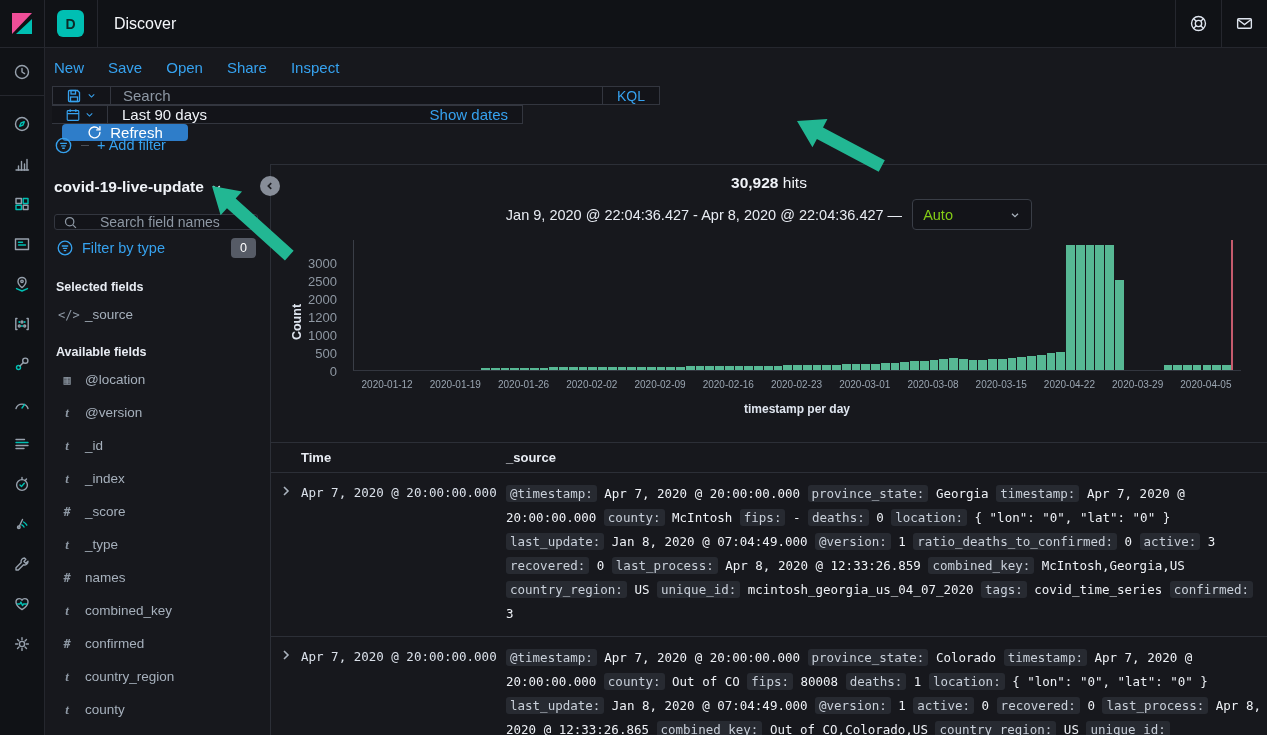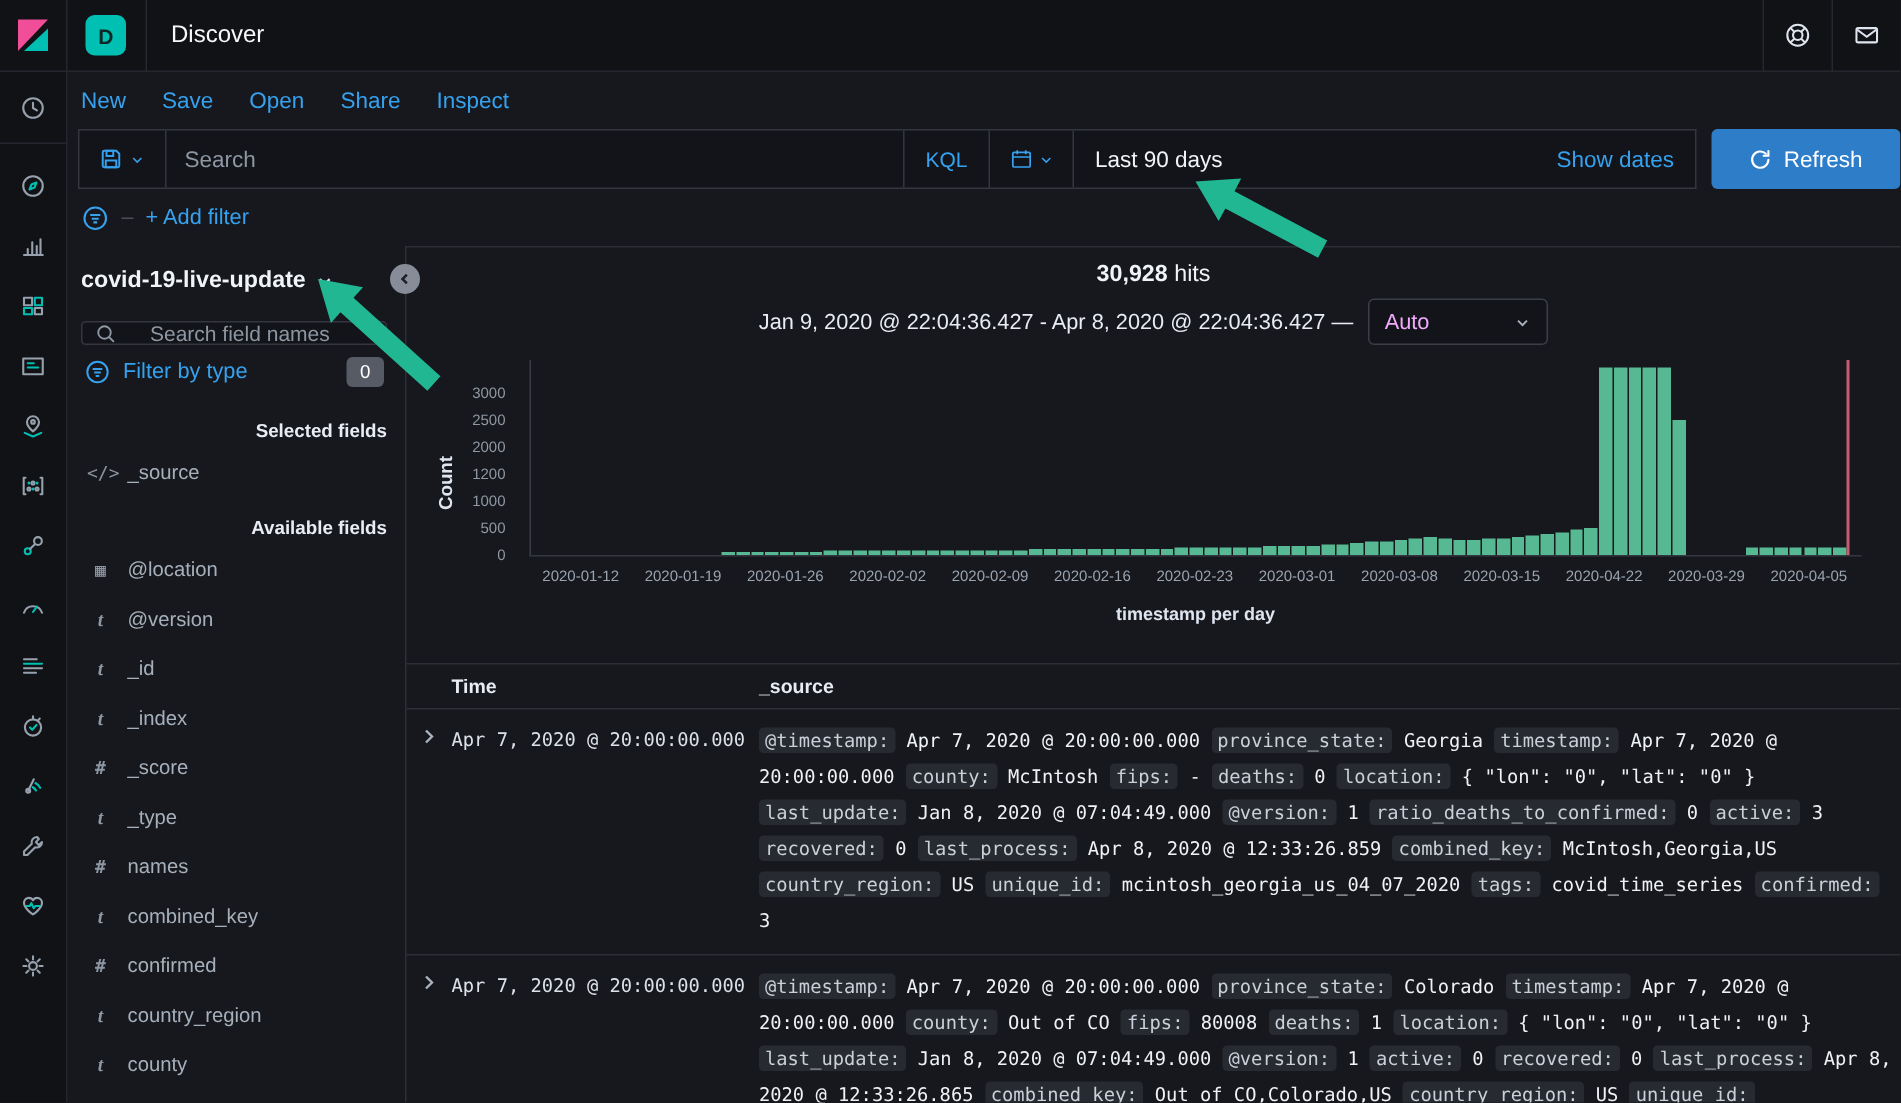--- a/index.html
+++ b/index.html
@@ -29,21 +29,21 @@
   .rail svg .teal { stroke:#00bfb3; }
   .rail svg .tealf { fill:#00bfb3; stroke:none; }
 
   .workspace { flex:1; display:flex; flex-direction:column; min-width:0; }
 
   
   .nav-row { height:38px; display:flex; align-items:center; gap:24px; padding-left:9px; }
   .nav-link { color:#36a2ef; font-size:15px; cursor:pointer; }
 
   
-  .query-row { height:40px; display:flex; align-items:stretch; padding:0 0 0 7px; gap:0; }
+  .query-row { height:40px; display:flex; align-items:stretch; padding:0 0 0 7px; gap:0;flex-direction:column; }
   .search-box { width:608px; display:flex; align-items:center; background:#131419; border:1px solid #33363f; }
   .save-query-seg { width:58px; height:100%; display:flex; align-items:center; justify-content:center; gap:4px; border-right:1px solid #33363f; cursor:pointer; }
   .save-query-seg svg { stroke:#36a2ef; fill:none; stroke-width:1.3; }
   .search-input { flex:1; background:transparent; border:none; outline:none; color:#dfe5ef; font-size:15px; padding:0 12px; font-family:"Liberation Sans",sans-serif; }
   .search-input::placeholder { color:#8d97a3; }
   .kql-label { color:#36a2ef; font-size:14px; padding:0 14px; border-left:1px solid #33363f; height:100%; display:flex; align-items:center; cursor:pointer; }
   .date-box { width:471px; display:flex; align-items:center; background:#131419; border:1px solid #33363f; border-left:none; }
   .cal-seg { width:56px; height:100%; display:flex; align-items:center; justify-content:center; gap:3px; border-right:1px solid #33363f; cursor:pointer; }
   .cal-seg svg { stroke:#36a2ef; fill:none; stroke-width:1.3; }
   .time-range-text { padding:0 14px; font-size:15px; color:#f0f3f8; cursor:pointer; }
@@ -65,44 +65,44 @@
   .index-row .chev svg { stroke:#dfe5ef; fill:none; stroke-width:1.6; display:block; }
   .collapse-btn { position:absolute; right:-10px; top:12px; width:20px; height:20px; border-radius:50%; background:#878d98; display:flex; align-items:center; justify-content:center; cursor:pointer; z-index:3; }
   .collapse-btn svg { stroke:#1d1f24; fill:none; stroke-width:2; }
   .field-search { margin-top:10px; height:16px; display:flex; align-items:center; background:#131419; border:1px solid #33363f; border-radius:3px; padding:0 8px; gap:22px; }
   .field-search svg { stroke:#8d97a3; fill:none; stroke-width:1.5; flex-shrink:0; }
   .field-search input { flex:1; min-width:0; background:transparent; border:none; outline:none; color:#dfe5ef; font-size:14px; font-family:"Liberation Sans",sans-serif; }
   .field-search input::placeholder { color:#8d97a3; }
   .filter-type-row { height:36px; display:flex; align-items:center; gap:8px; padding-left:2px; }
   .filter-type-label { color:#36a2ef; font-size:14.5px; cursor:pointer; }
   .count-badge { margin-left:auto; margin-right:2px; min-width:25px; height:20px; background:#565b66; border-radius:4px; color:#fff; font-size:12.5px; display:flex; align-items:center; justify-content:center; padding:0 6px; }
-  .fields-heading { font-size:12.5px; font-weight:bold; color:#e8ecf3; margin:14px 0 4px 2px;text-align:right; }
+  .fields-heading { font-size:12.5px; font-weight:bold; color:#e8ecf3; margin:14px 0 4px 2px; }
   .field-item { height:33px; display:flex; align-items:center; gap:9px; padding-left:4px; color:#a6b0bc; font-size:13.5px; cursor:pointer; border-radius:3px; }
   .ficon { width:18px; text-align:center; color:#8d97a3; font-size:12px; flex-shrink:0; font-family:"DejaVu Sans Mono",monospace; }
   .ficon.num { font-weight:bold; }
   .ficon.str { font-weight:bold; font-style:italic; font-family:"Liberation Serif",serif; font-size:13px; }
 
   .main { flex:1; border-left:1px solid #2c2f37; border-top:1px solid #2c2f37; min-width:0; position:relative; }
 
   
   .hits-line { text-align:center; padding-top:9px; font-size:15.5px; color:#f0f3f8; }
   .hits-count { font-weight:bold; }
   .range-line { display:flex; align-items:center; justify-content:center; gap:10px; margin-top:7px; }
   .range-text { font-size:14.5px; color:#e8ecf3; }
   .interval-select { width:120px; height:31px; background:#131419; border:1px solid #3a3e47; border-radius:4px; display:flex; align-items:center; padding:0 10px; cursor:pointer; }
-  .interval-value { font-size:14.5px; color:#f0abfc; }
+  .interval-value { font-size:14.5px; color:#84cc16; }
   .interval-select svg { margin-left:auto; stroke:#aab3be; fill:none; stroke-width:1.5; }
 
   
   .chart { position:relative; height:196px; margin-top:6px; }
   .y-axis-label { position:absolute; left:8px; top:36px; bottom:60px; display:flex; align-items:center; }
   .y-axis-label span { transform:rotate(-90deg); font-size:12.5px; font-weight:bold; color:#dfe5ef; white-space:nowrap; }
   .plot { position:absolute; left:82px; right:26px; top:4px; height:131px; border-left:1px solid #3a3e47; border-bottom:1px solid #33363f; }
   .y-ticks { position:absolute; left:0; top:4px; height:131px; width:76px; }
-  .y-ticks div { position:absolute; right:10px; font-size:10px; color:#8f98a3; transform:translateY(50%); }
+  .y-ticks div { position:absolute; right:10px; font-size:13px; color:#8f98a3; transform:translateY(50%); }
   .bar { position:absolute; bottom:0; background:#57b894; }
   .now-line { position:absolute; top:0; bottom:0; width:2px; background:#c55b6d; }
   .x-ticks { position:absolute; left:82px; right:26px; top:143px; height:16px; }
   .x-ticks div { position:absolute; transform:translateX(-50%); font-size:10px; color:#9aa5b1; white-space:nowrap; }
   .x-axis-title { position:absolute; left:82px; right:26px; top:166px; text-align:center; font-size:12px; font-weight:bold; color:#dfe5ef; }
 
   
   .doc-table { margin-top:10px; border-top:1px solid #2c2f37; }
   .doc-header { display:grid; grid-template-columns:30px 205px 1fr; height:30px; align-items:center; border-bottom:1px solid #2c2f37; font-size:13px; font-weight:bold; color:#e8ecf3; }
   .doc-row { display:grid; grid-template-columns:30px 205px 1fr; border-bottom:1px solid #2c2f37; padding:9px 0 10px 0; }

